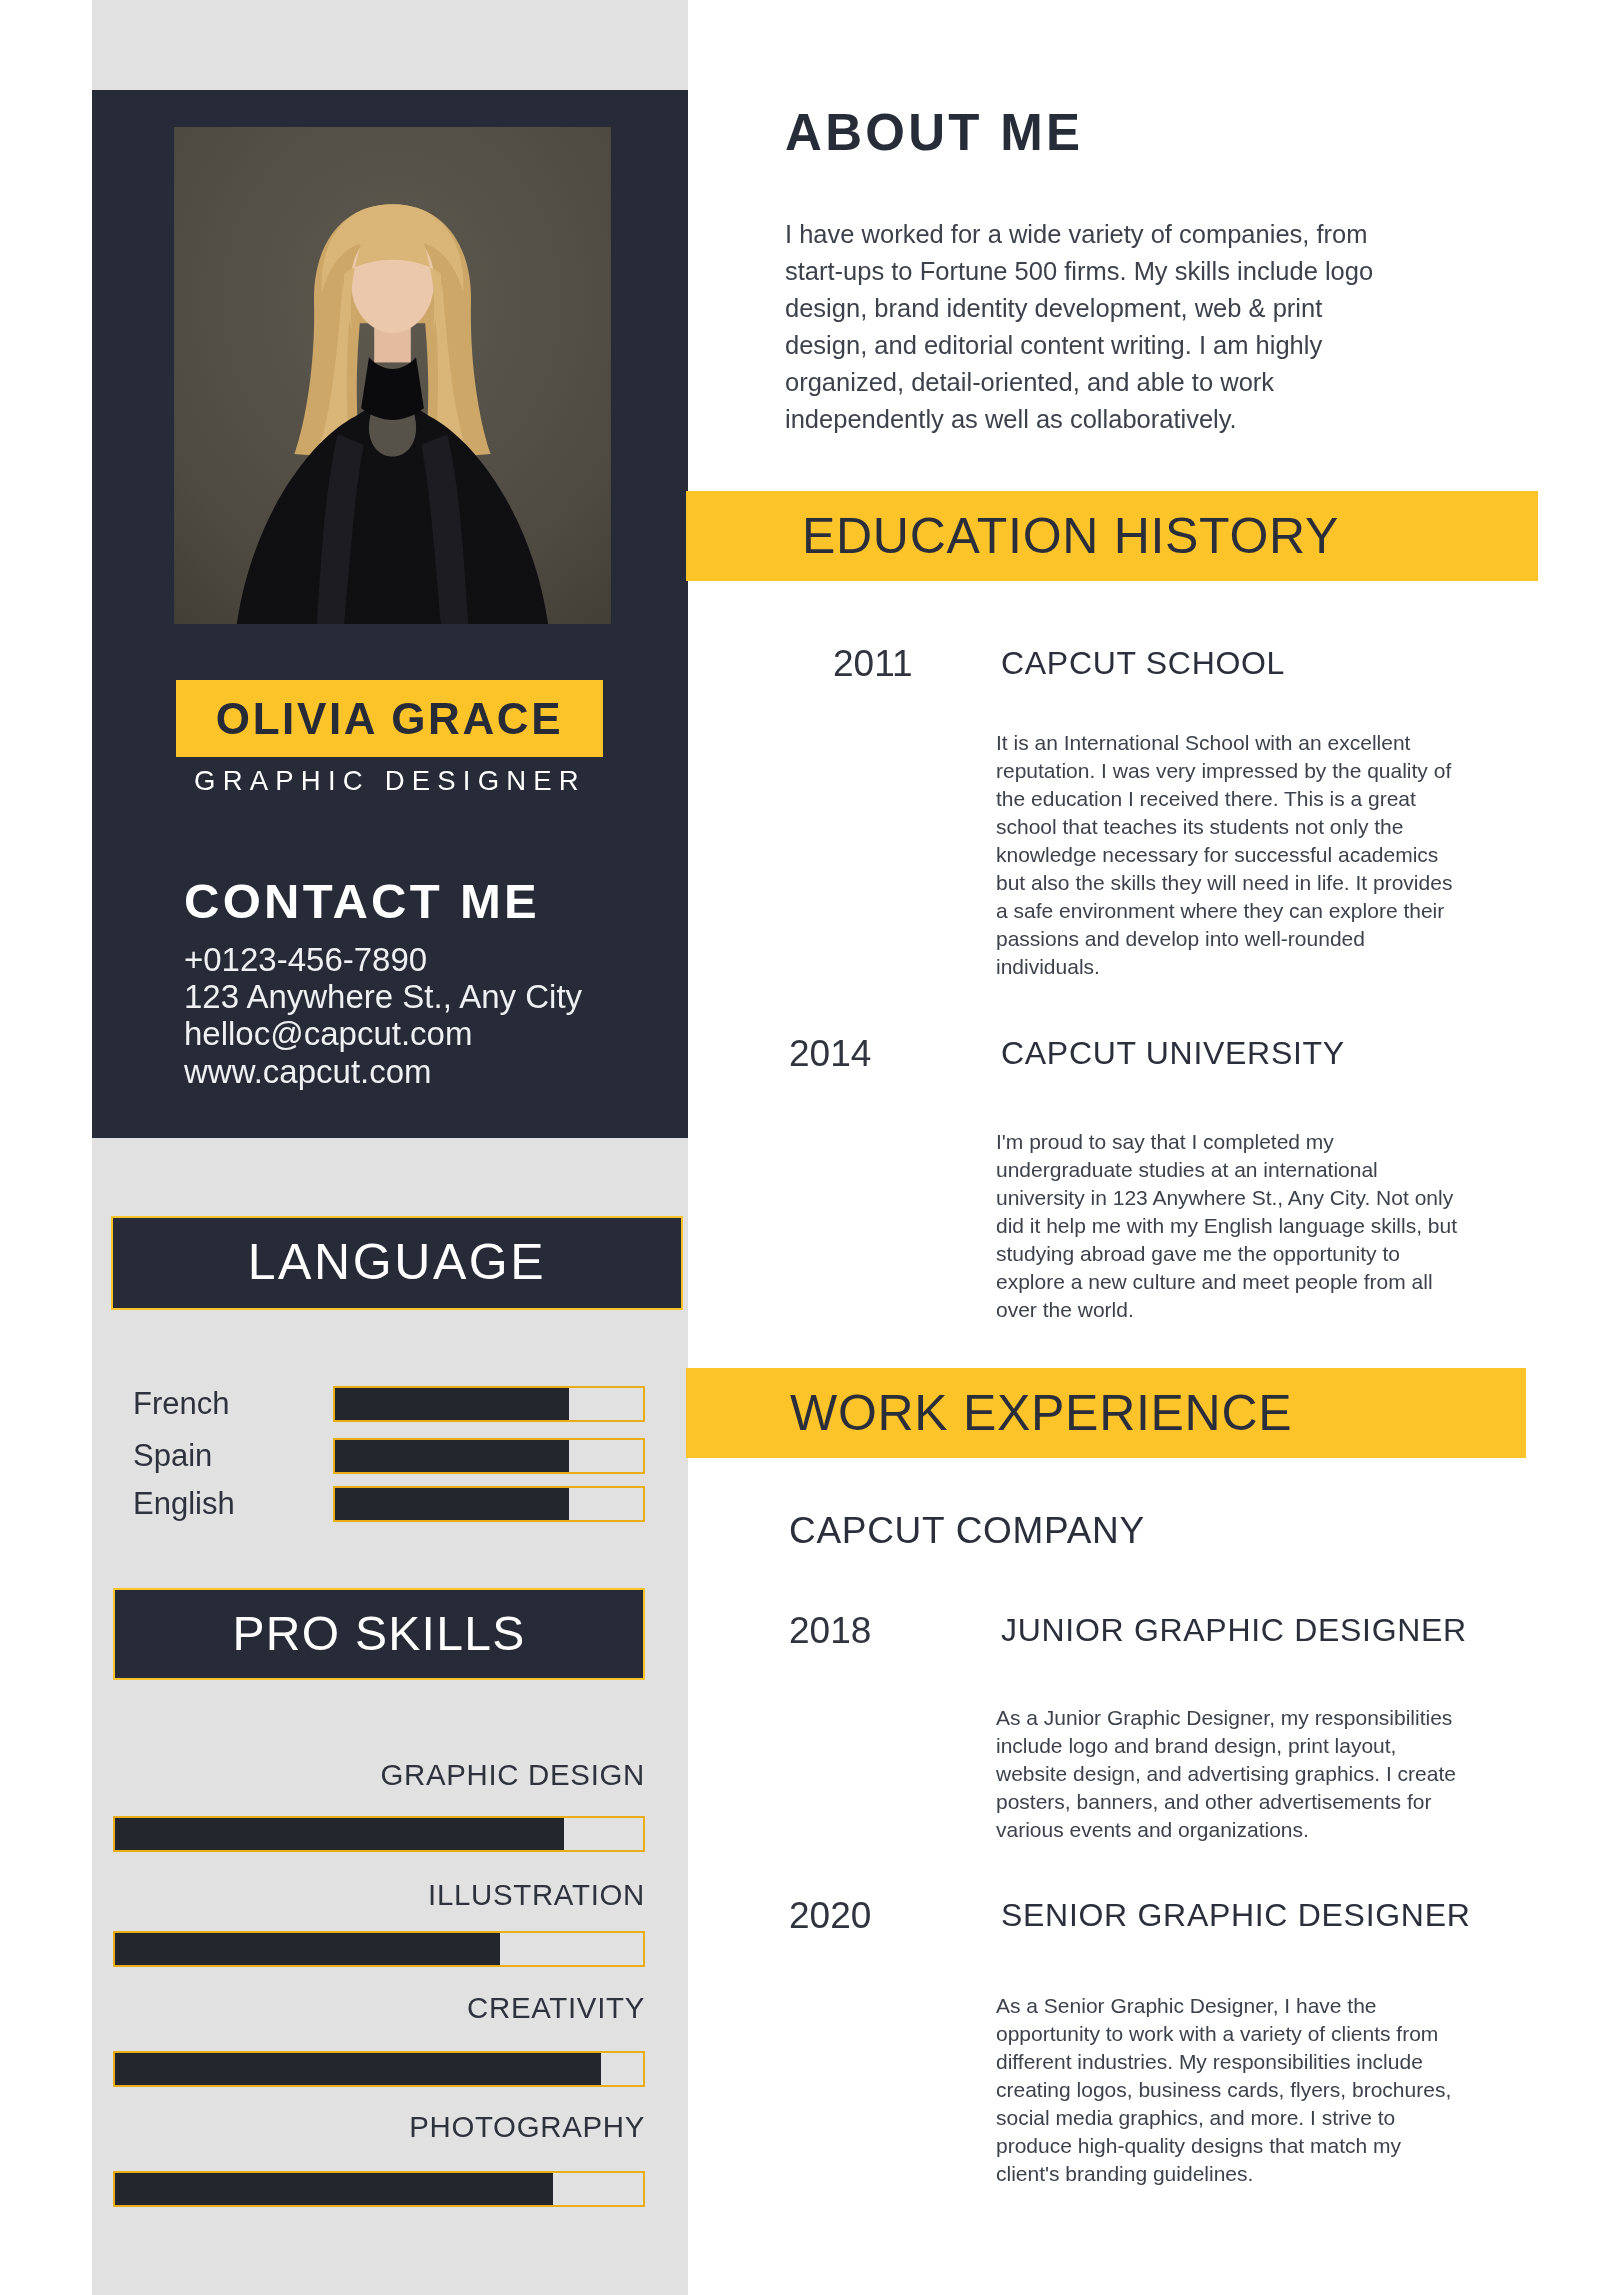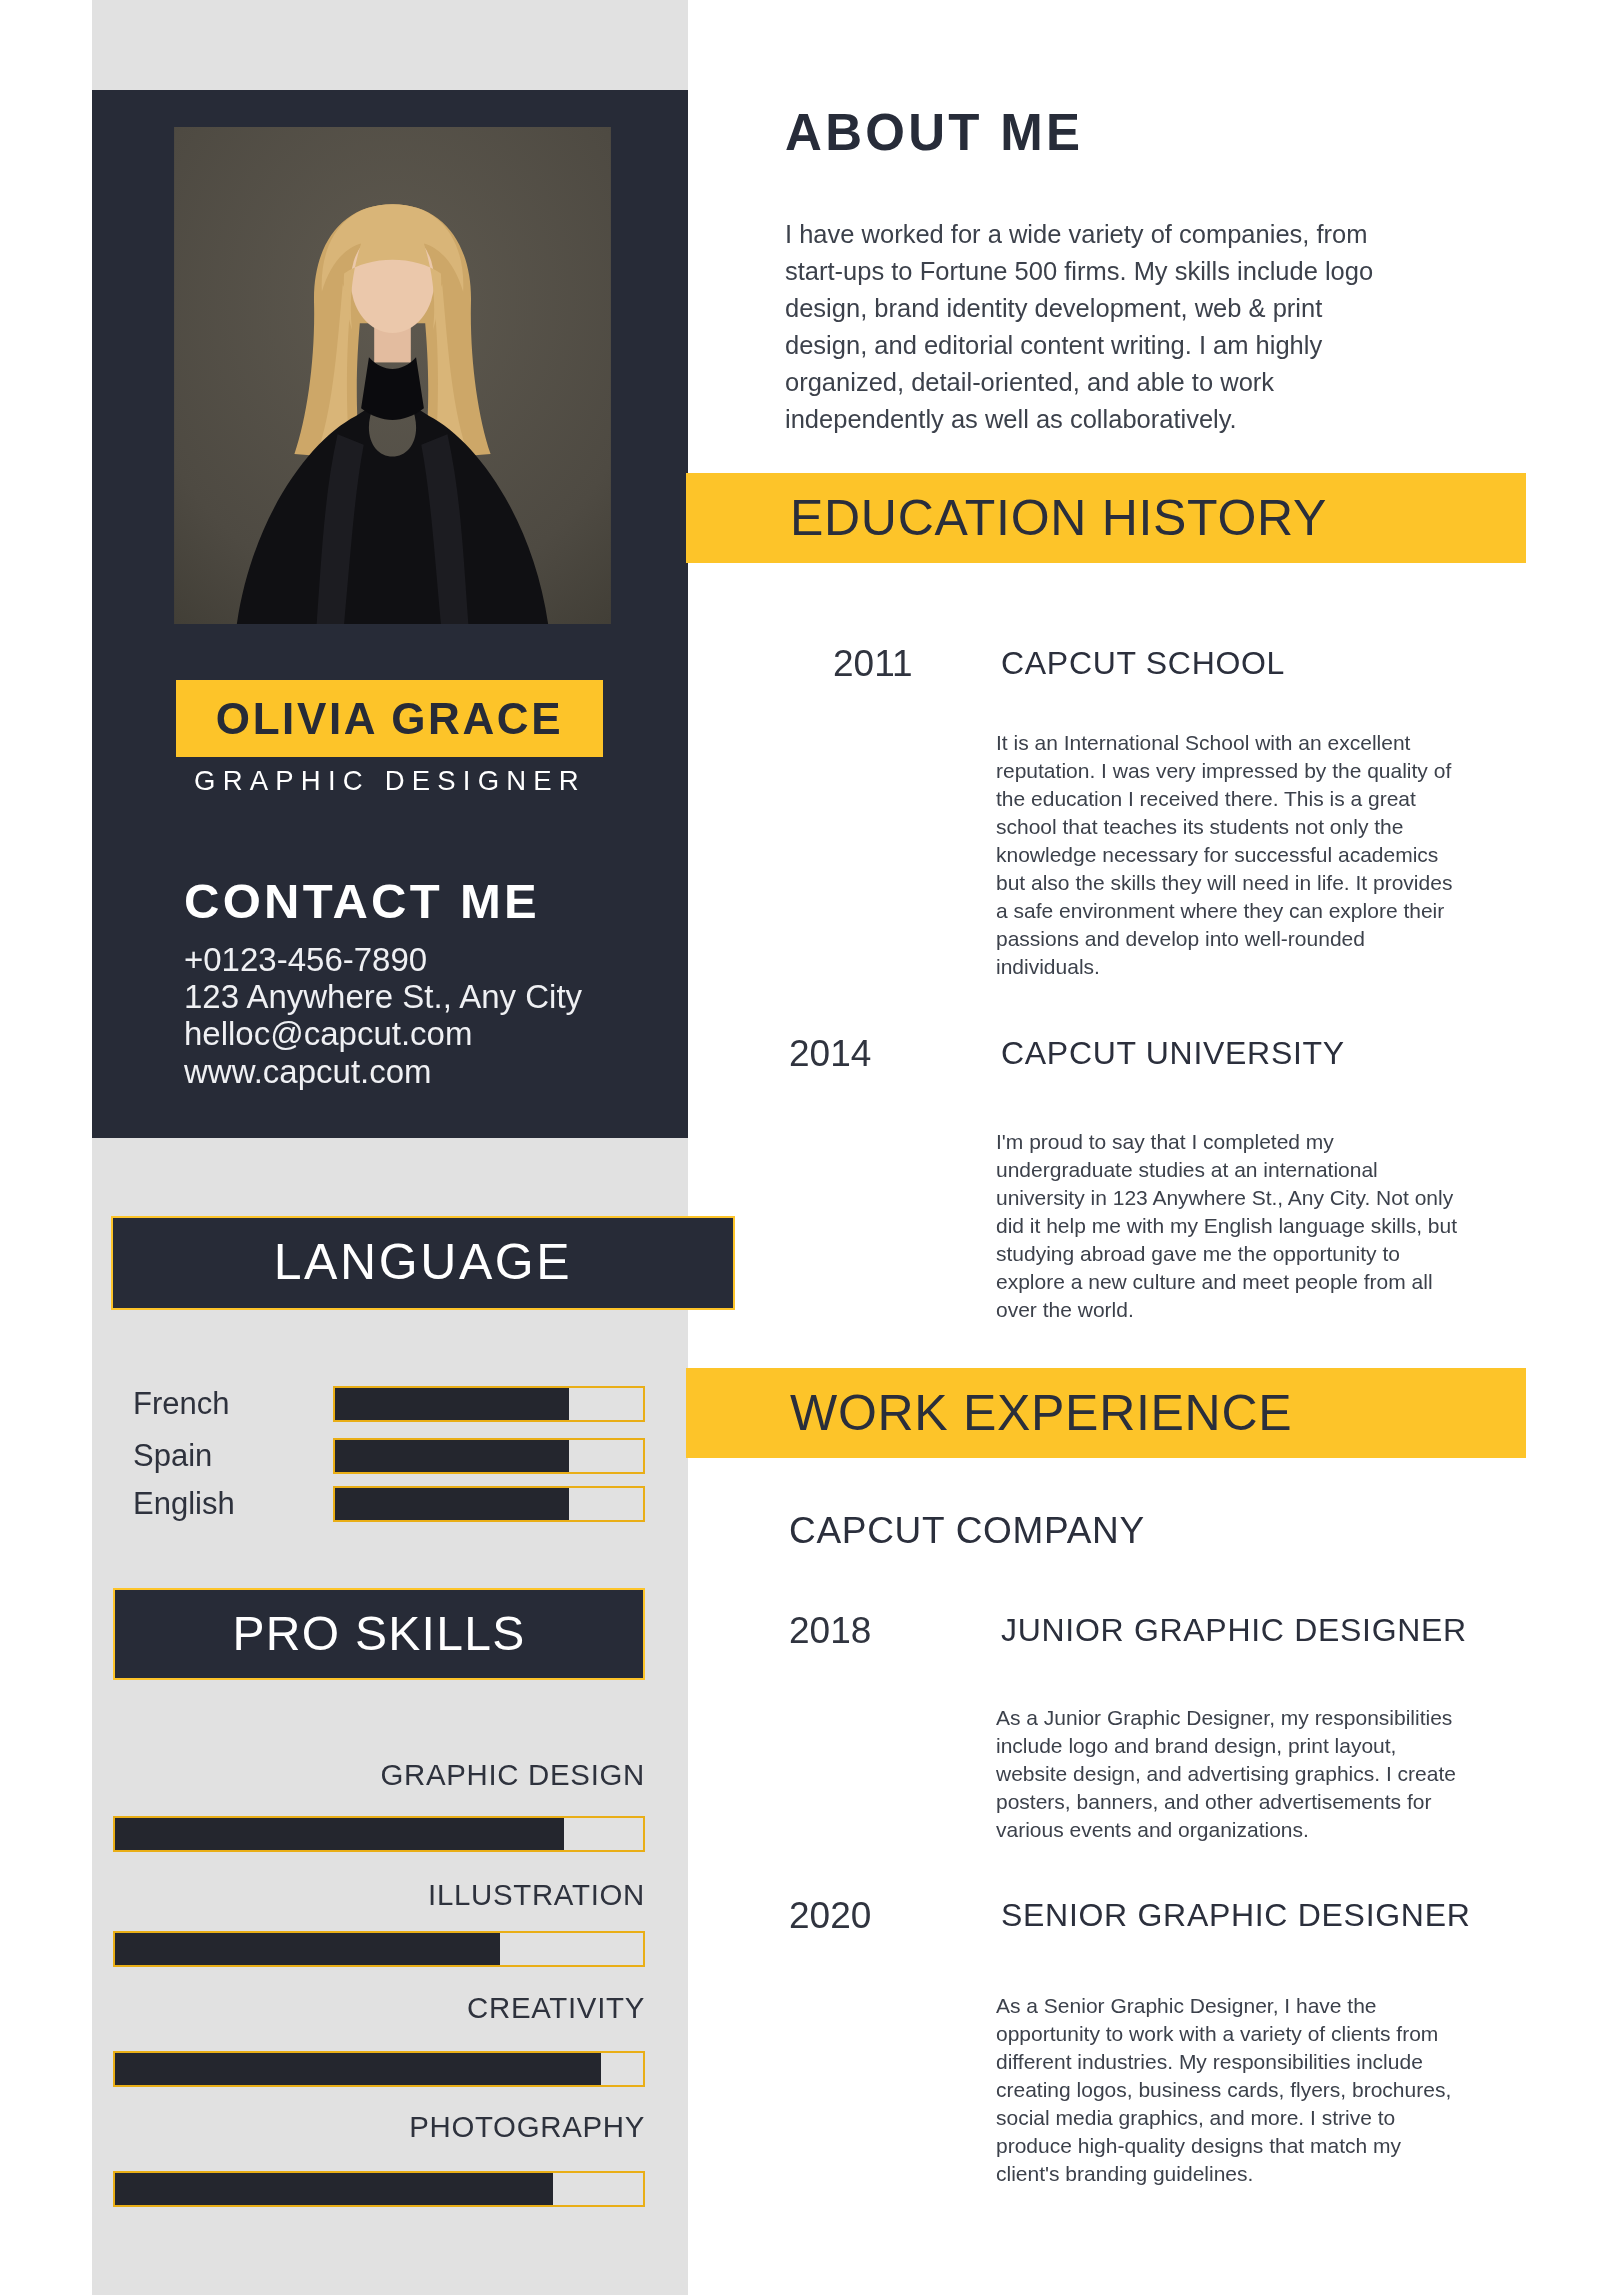--- a/index.html
+++ b/index.html
@@ -15,21 +15,21 @@
   #nameBox{left:84px;top:590px;width:427px;height:77px;background:#FDC429;
            text-align:center;line-height:77px;font-size:44px;font-weight:700;
            letter-spacing:2.6px;color:#272B37;}
   #roleText{left:0;top:675px;width:100%;text-align:center;font-size:27.5px;
             letter-spacing:7.2px;color:#FFFFFF;}
   #contactHead{left:92px;top:783px;font-size:49px;font-weight:700;letter-spacing:3.3px;color:#FFFFFF;}
   .contactLine{left:92px;font-size:33px;line-height:37px;color:#EFF0F3;}
 
   .panelBox{background:#272B37;border:2.6px solid #FDC429;box-sizing:border-box;
             text-align:center;color:#FFFFFF;}
-  #langBox{left:111px;top:1216px;width:624px;height:94px;line-height:88px;
+  #langBox{left:111px;top:1216px;width:572px;height:94px;line-height:88px;
            font-size:50px;letter-spacing:2.6px;}
   #skillBox{left:113px;top:1588px;width:532px;height:92px;line-height:87px;
             font-size:48px;letter-spacing:1.3px;}
 
   .langRow{left:133px;width:512px;height:36px;}
   .langLabel{position:absolute;left:0;top:0;height:36px;line-height:36px;
              font-size:31px;color:#2E323D;}
   .track{position:absolute;top:0;height:36px;box-sizing:border-box;border:2.6px solid #E9AE16;}
   .langTrack{left:200px;width:312px;}
   .fill{position:absolute;left:0;top:0;bottom:0;background:#24262E;}
@@ -40,21 +40,21 @@
   .skillTrack{left:0;width:532px;}
 
   
   #aboutHead{left:785px;top:103px;font-size:51px;font-weight:700;letter-spacing:3.3px;color:#272C39;}
   .bodyText{font-size:25.5px;line-height:37px;color:#3C414B;white-space:pre-line;}
   #aboutBody{left:785px;top:216px;}
 
   .banner{left:686px;width:840px;height:90px;background:#FDC429;}
   .banner span{display:block;padding-left:104px;line-height:90px;font-size:50px;
                letter-spacing:0.7px;color:#2A2E3B;}
-  #eduBanner{top:473px;}
+  #eduBanner{top:491px;padding-left:12px;}
   #workBanner{top:1368px;}
 
   .year{font-size:37px;color:#30343F;}
   .jobTitle{font-size:32px;letter-spacing:0.7px;color:#2B2F3C;}
   .desc{left:996px;font-size:21px;line-height:28px;color:#3C414B;white-space:pre-line;}
 
   #eduYear1{left:789px;top:643px;margin-left:44px;}   #eduTitle1{left:1001px;top:645px;}
   #eduDesc1{top:729px;}
   #eduYear2{left:789px;top:1033px;}  #eduTitle2{left:1001px;top:1035px;}
   #eduDesc2{top:1128px;}

